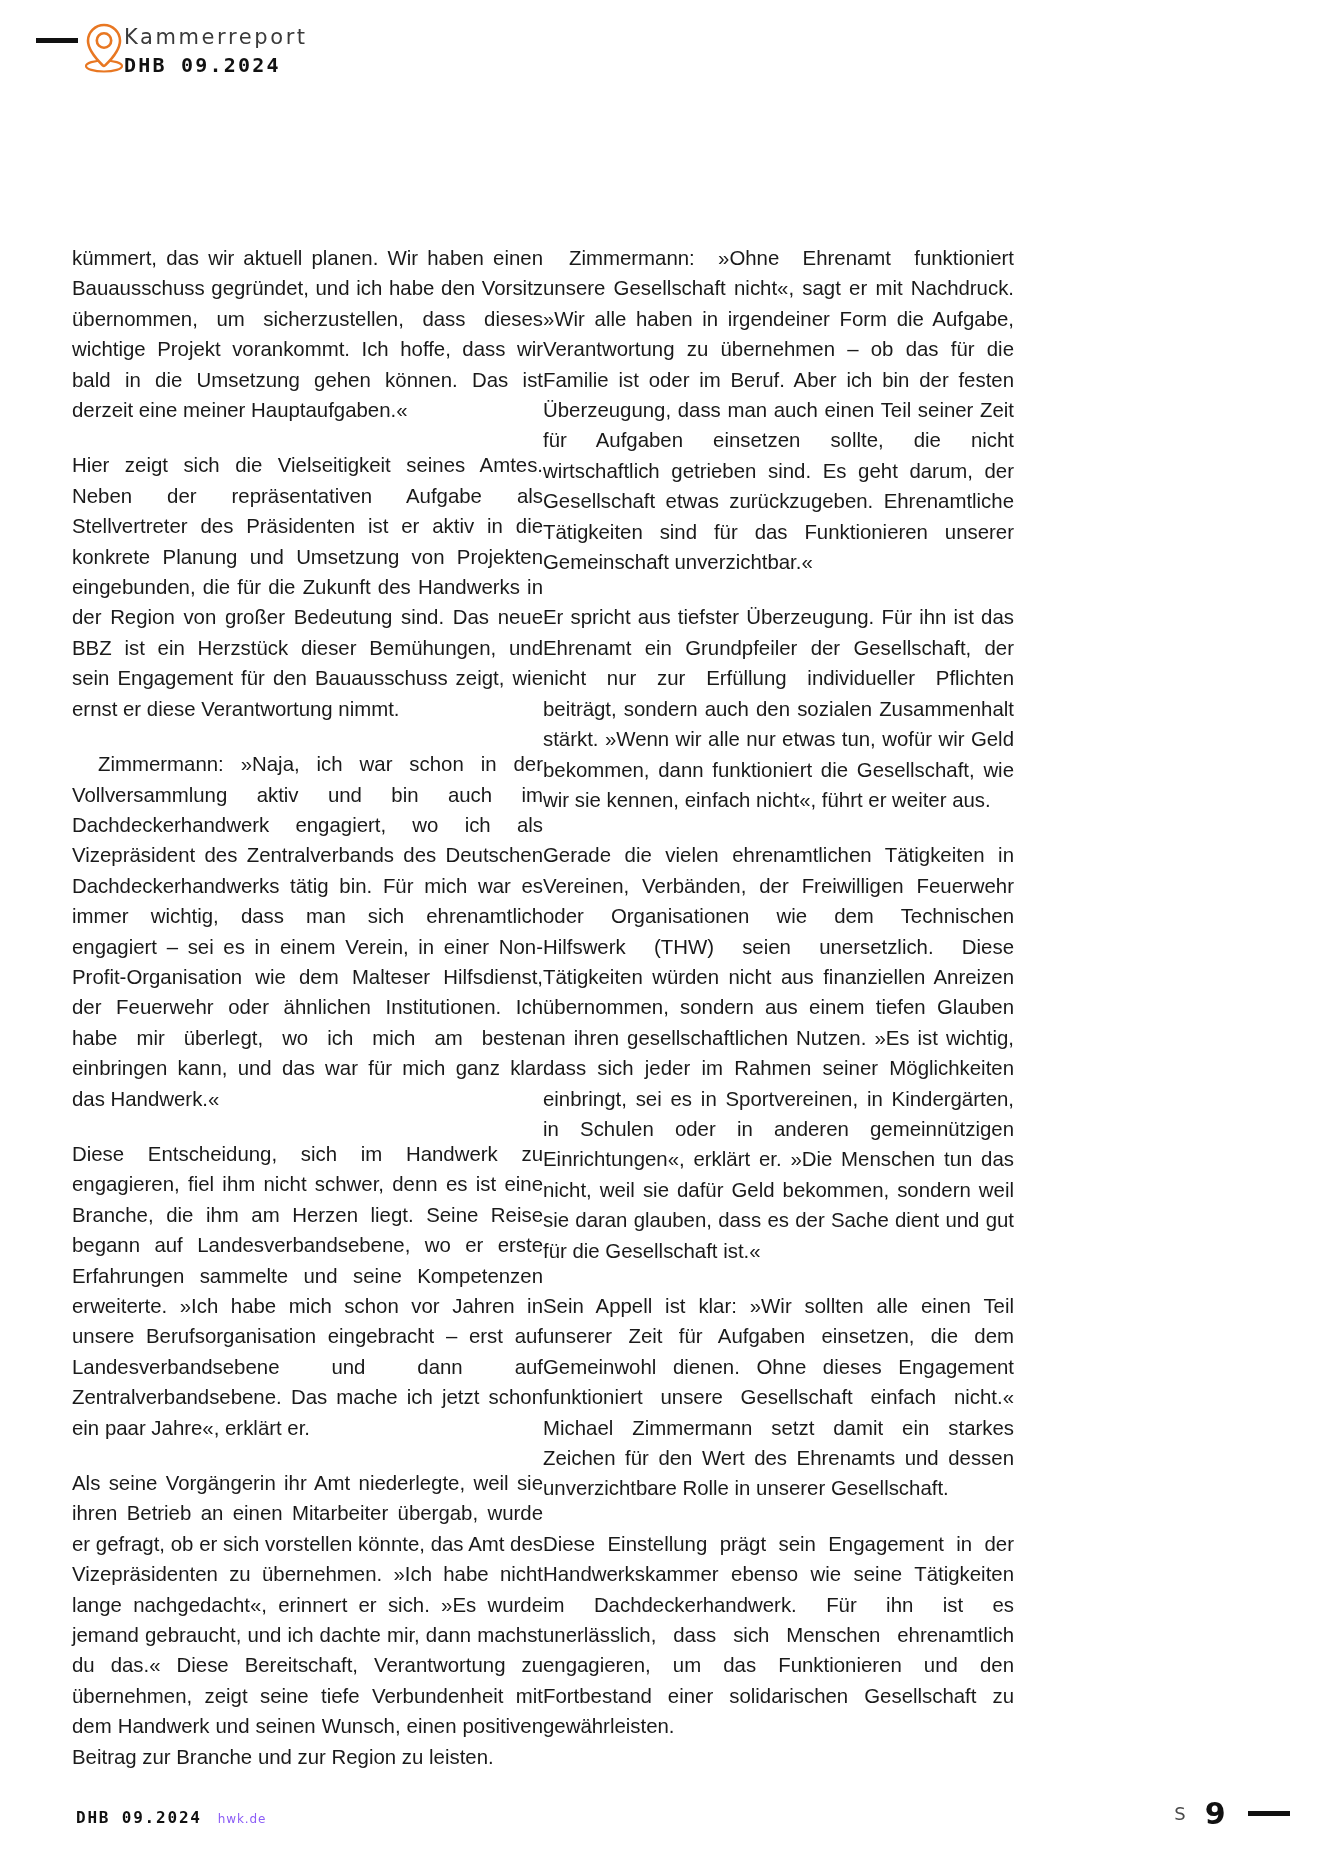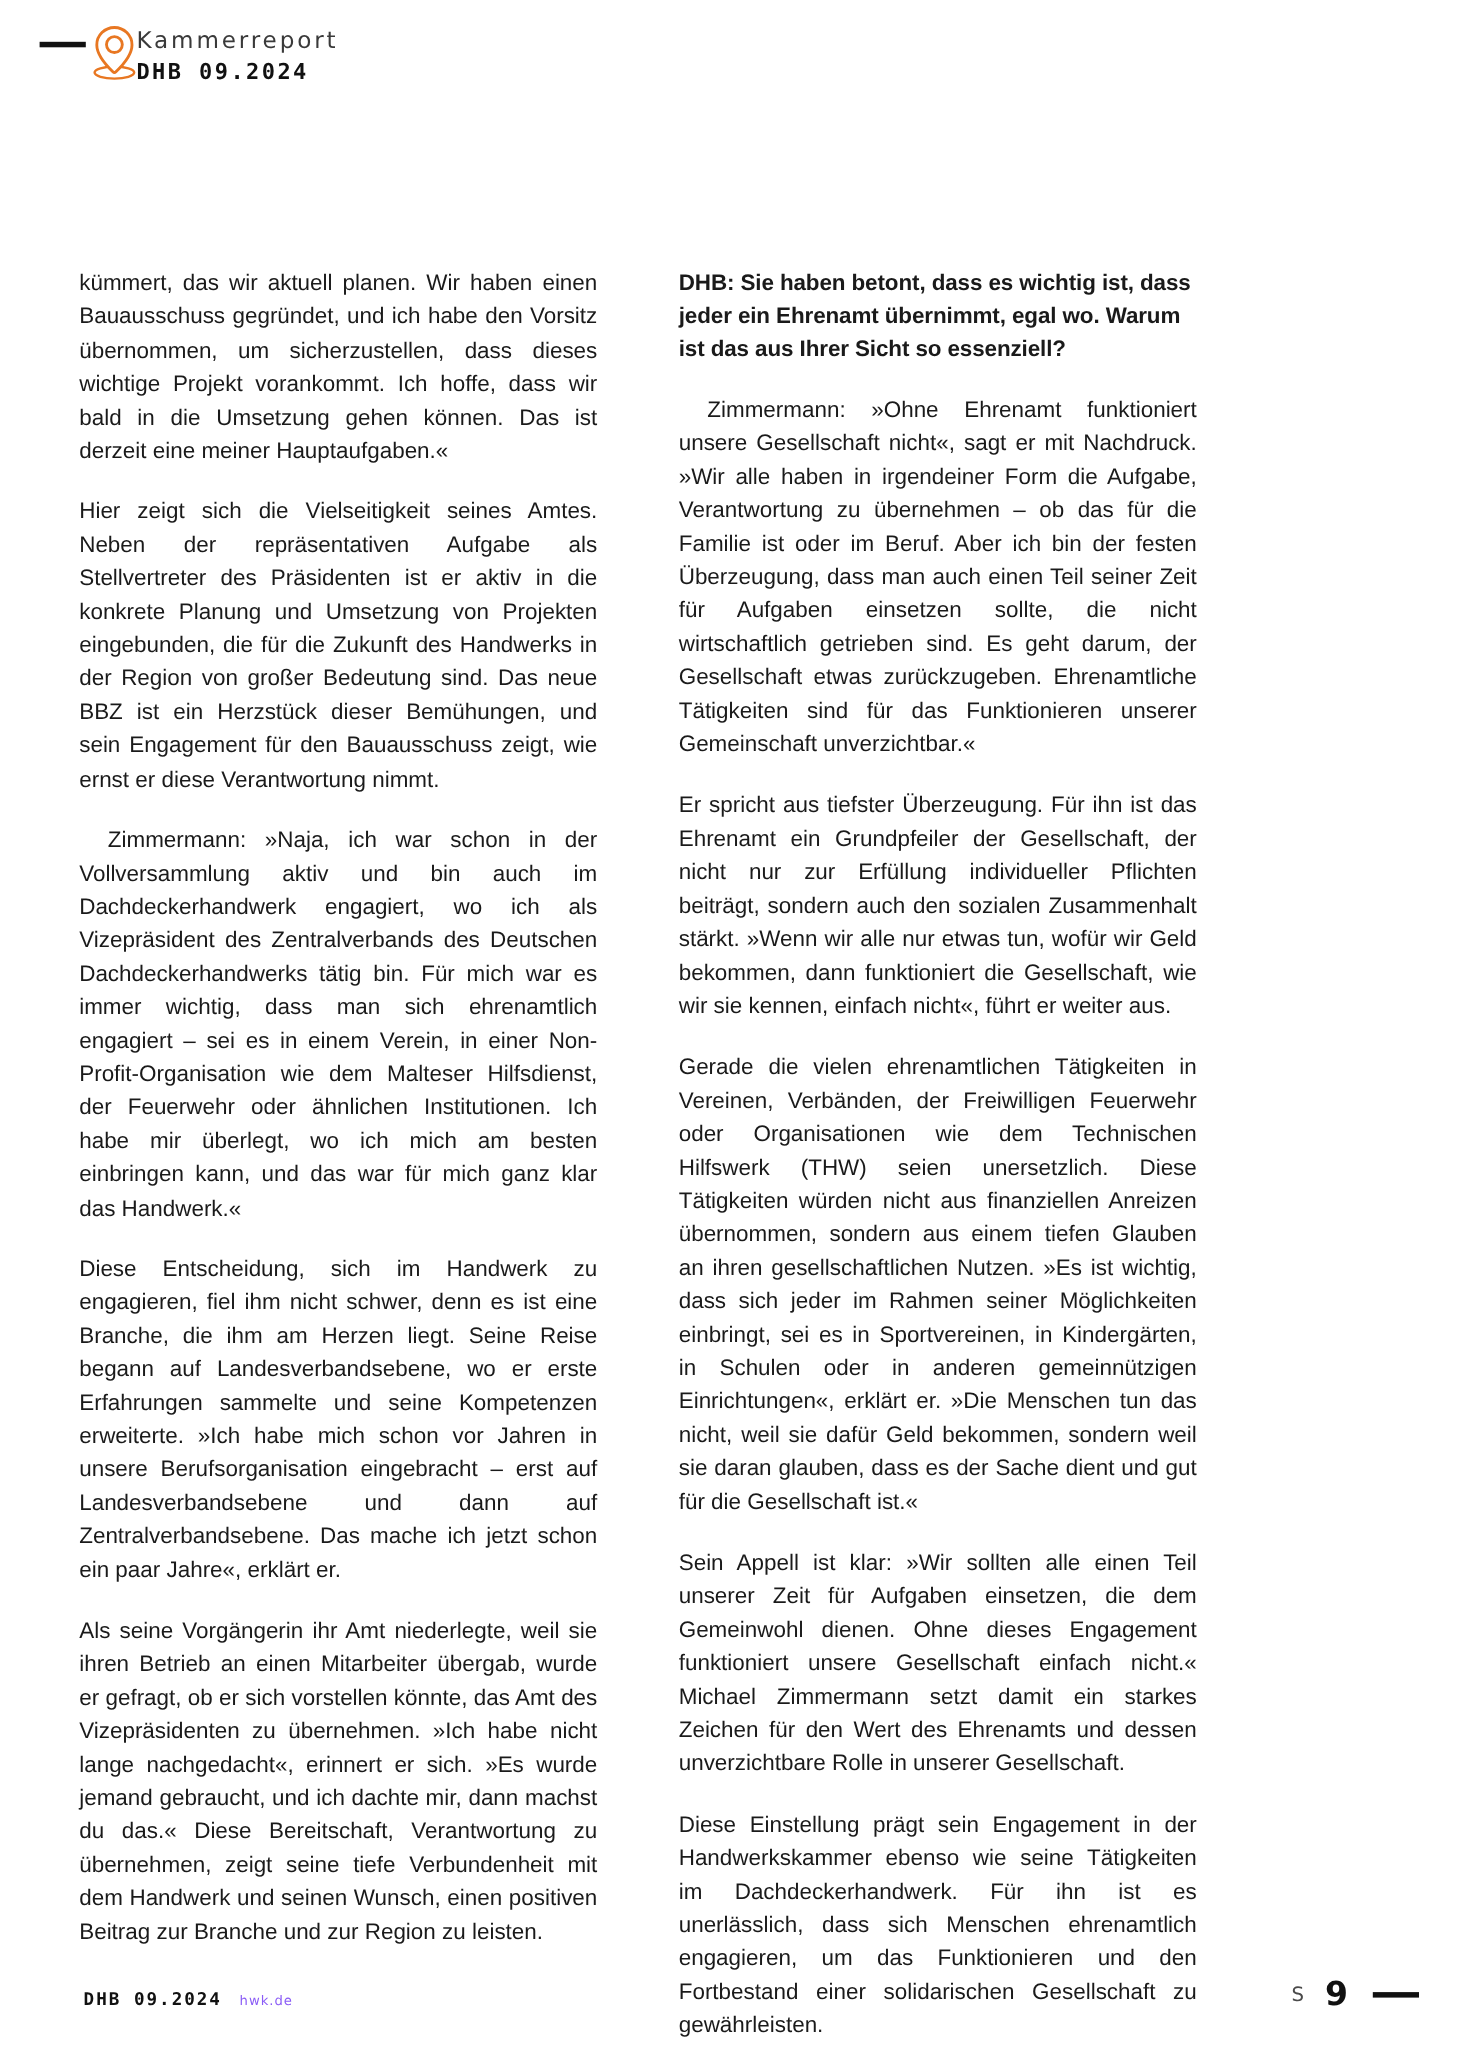--- a/index.html
+++ b/index.html
@@ -64,21 +64,20 @@
   }
 
   
   .content {
     position: absolute;
     left: 72px;
     top: 243px;
     width: 1016px;
     height: 1450px;
     display: flex;
-    gap: 74px;
   }
   .column {
     width: 471px;
     font-size: 20.4px;
     line-height: 30.4px;
     text-align: justify;
     text-justify: inter-word;
     hyphens: manual;
     font-stretch: condensed;
     font-family: "Liberation Sans Narrow", "Liberation Sans", "DejaVu Sans Condensed", sans-serif;
@@ -180,21 +179,20 @@
 
   <div class="column">
     <p>kümmert, das wir aktuell planen. Wir haben einen Bauausschuss gegründet, und ich habe den Vorsitz übernommen, um sicherzustellen, dass dieses wichtige Projekt vorankommt. Ich hoffe, dass wir bald in die Umsetzung gehen können. Das ist derzeit eine meiner Hauptaufgaben.«</p>
     <p>Hier zeigt sich die Vielseitigkeit seines Amtes. Neben der repräsentativen Aufgabe als Stellvertreter des Präsidenten ist er aktiv in die konkrete Planung und Umsetzung von Projekten eingebunden, die für die Zukunft des Handwerks in der Region von großer Bedeutung sind. Das neue BBZ ist ein Herzstück dieser Bemühungen, und sein Engagement für den Bauausschuss zeigt, wie ernst er diese Verantwortung nimmt.</p>
     <p class="answer">Zimmermann: »Naja, ich war schon in der Vollversammlung aktiv und bin auch im Dachdeckerhandwerk engagiert, wo ich als Vizepräsident des Zentralverbands des Deutschen Dachdeckerhandwerks tätig bin. Für mich war es immer wichtig, dass man sich ehrenamtlich engagiert – sei es in einem Verein, in einer Non-Profit-Organisation wie dem Malteser Hilfsdienst, der Feuerwehr oder ähnlichen Institutionen. Ich habe mir überlegt, wo ich mich am besten einbringen kann, und das war für mich ganz klar das Handwerk.«</p>
     <p>Diese Entscheidung, sich im Handwerk zu engagieren, fiel ihm nicht schwer, denn es ist eine Branche, die ihm am Herzen liegt. Seine Reise begann auf Landesverbandsebene, wo er erste Erfahrungen sammelte und seine Kompetenzen erweiterte. »Ich habe mich schon vor Jahren in unsere Berufsorganisation eingebracht – erst auf Landesverbandsebene und dann auf Zentralverbandsebene. Das mache ich jetzt schon ein paar Jahre«, erklärt er.</p>
     <p>Als seine Vorgängerin ihr Amt niederlegte, weil sie ihren Betrieb an einen Mitarbeiter übergab, wurde er gefragt, ob er sich vorstellen könnte, das Amt des Vizepräsidenten zu übernehmen. »Ich habe nicht lange nachgedacht«, erinnert er sich. »Es wurde jemand gebraucht, und ich dachte mir, dann machst du das.« Diese Bereitschaft, Verantwortung zu übernehmen, zeigt seine tiefe Verbundenheit mit dem Handwerk und seinen Wunsch, einen positiven Beitrag zur Branche und zur Region zu leisten.</p>
   </div>
 
   <div class="column">
-    <p class="q-heading">DHB: Sie haben betont, dass es wichtig ist, dass jeder ein Ehrenamt übernimmt, egal wo. Warum ist das aus Ihrer Sicht so essenziell?</p>
     <p class="answer">Zimmermann: »Ohne Ehrenamt funktioniert unsere Gesellschaft nicht«, sagt er mit Nachdruck. »Wir alle haben in irgendeiner Form die Aufgabe, Verantwortung zu übernehmen – ob das für die Familie ist oder im Beruf. Aber ich bin der festen Überzeugung, dass man auch einen Teil seiner Zeit für Aufgaben einsetzen sollte, die nicht wirtschaftlich getrieben sind. Es geht darum, der Gesellschaft etwas zurückzugeben. Ehrenamtliche Tätigkeiten sind für das Funktionieren unserer Gemeinschaft unverzichtbar.«</p>
     <p>Er spricht aus tiefster Überzeugung. Für ihn ist das Ehrenamt ein Grundpfeiler der Gesellschaft, der nicht nur zur Erfüllung individueller Pflichten beiträgt, sondern auch den sozialen Zusammenhalt stärkt. »Wenn wir alle nur etwas tun, wofür wir Geld bekommen, dann funktioniert die Gesellschaft, wie wir sie kennen, einfach nicht«, führt er weiter aus.</p>
     <p>Gerade die vielen ehrenamtlichen Tätigkeiten in Vereinen, Verbänden, der Freiwilligen Feuerwehr oder Organisationen wie dem Technischen Hilfswerk (THW) seien unersetzlich. Diese Tätigkeiten würden nicht aus finanziellen Anreizen übernommen, sondern aus einem tiefen Glauben an ihren gesellschaftlichen Nutzen. »Es ist wichtig, dass sich jeder im Rahmen seiner Möglichkeiten einbringt, sei es in Sportvereinen, in Kindergärten, in Schulen oder in anderen gemeinnützigen Einrichtungen«, erklärt er. »Die Menschen tun das nicht, weil sie dafür Geld bekommen, sondern weil sie daran glauben, dass es der Sache dient und gut für die Gesellschaft ist.«</p>
     <p>Sein Appell ist klar: »Wir sollten alle einen Teil unserer Zeit für Aufgaben einsetzen, die dem Gemeinwohl dienen. Ohne dieses Engagement funktioniert unsere Gesellschaft einfach nicht.« Michael Zimmermann setzt damit ein starkes Zeichen für den Wert des Ehrenamts und dessen unverzichtbare Rolle in unserer Gesellschaft.</p>
     <p>Diese Einstellung prägt sein Engagement in der Handwerkskammer ebenso wie seine Tätigkeiten im Dachdeckerhandwerk. Für ihn ist es unerlässlich, dass sich Menschen ehrenamtlich engagieren, um das Funktionieren und den Fortbestand einer solidarischen Gesellschaft zu gewährleisten.</p>
   </div>
 
 </div>
 
 <div class="page-footer">

